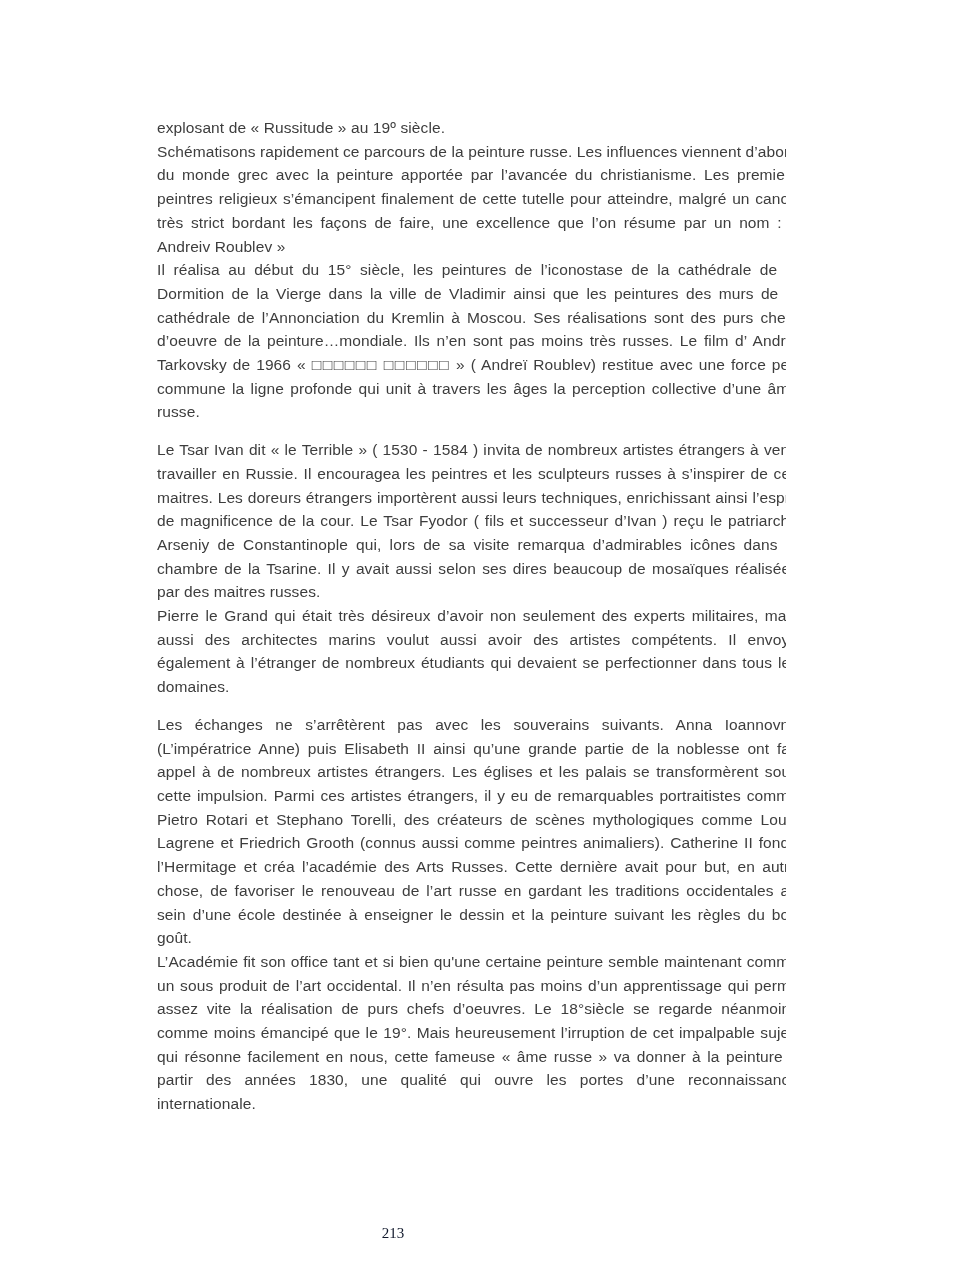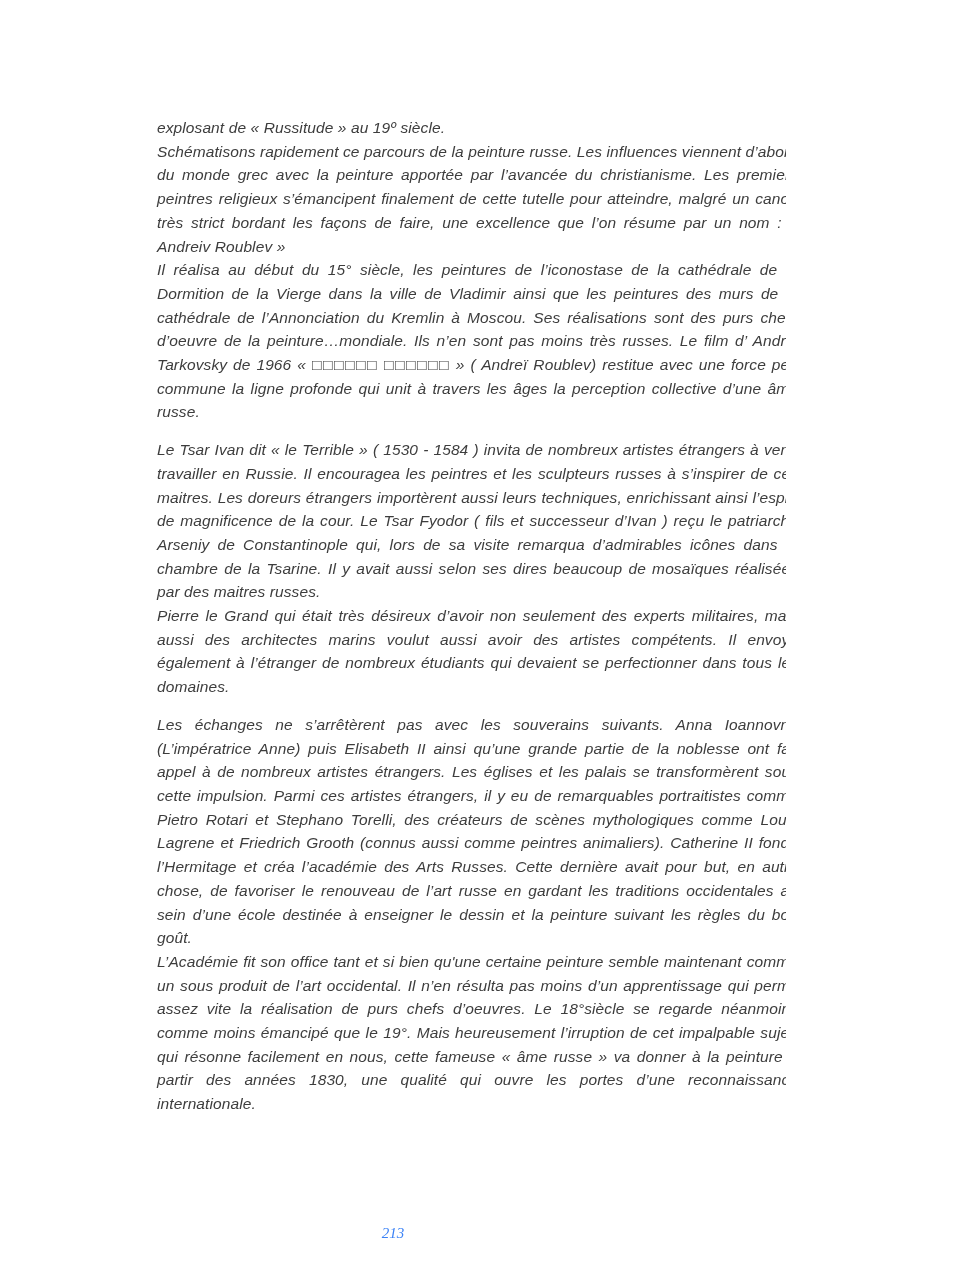--- a/index.html
+++ b/index.html
@@ -8,21 +8,20 @@
     background: #ffffff;
   }
   .page {
     position: relative;
     width: 786px;
     height: 1276px;
     background: #ffffff;
     font-family: "Liberation Sans", sans-serif;
     color: #3d3d3d;
     overflow: hidden;
-    font-style: italic;
   }
   .text-block {
     position: absolute;
     left: 157px;
     top: 116px;
     width: 641px;
     font-size: 15.5px;
     line-height: 23.7px;
     text-align: justify;
     font-weight: 400;
@@ -38,21 +37,21 @@
   .page-footer {
     position: absolute;
     left: 0;
     right: 0;
     bottom: 34px;
     text-align: center;
   }
   .page-number {
     font-family: "Liberation Serif", serif;
     font-size: 15px;
-    color: #3b82f6;
+    color: #0f172a;
   }
 </style>
 </head>
 <body>
 
 <div class="page">
 
   <main class="text-block">
 
     <section class="section">

